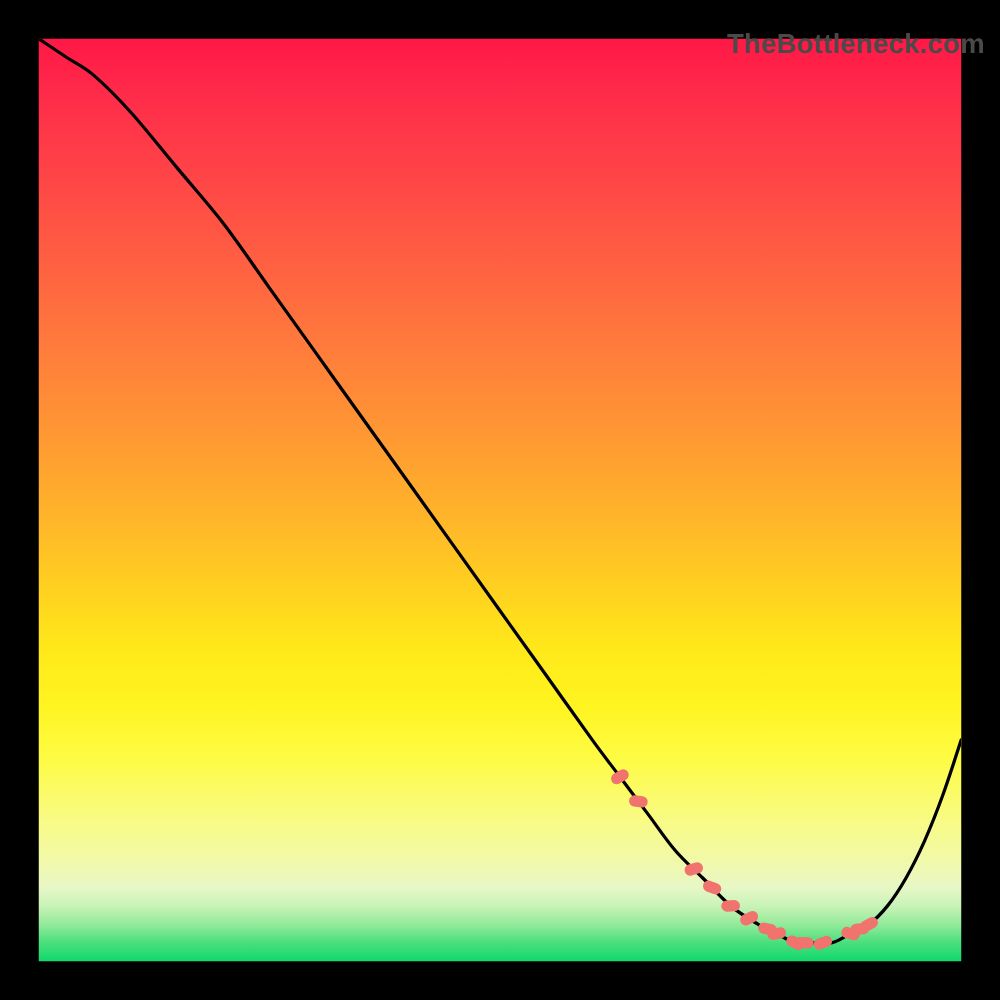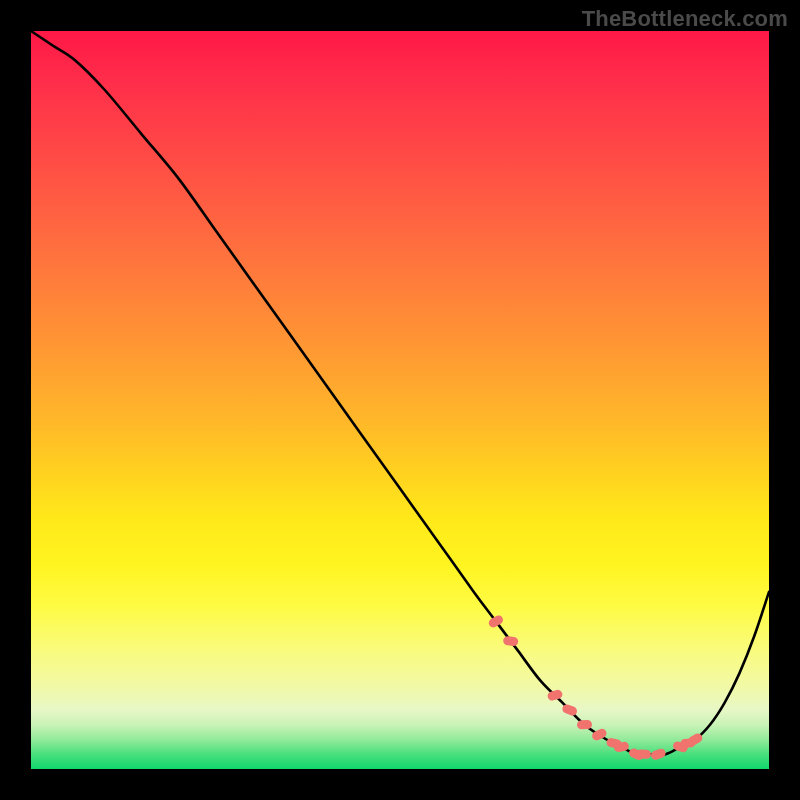--- a/index.html
+++ b/index.html
@@ -12,21 +12,21 @@
     font-family: Arial, Helvetica, sans-serif;
   }
   .frame {
     position: relative;
     width: 800px;
     height: 800px;
     background: #000;
   }
   .watermark {
     position: absolute;
-    top: 6px;
+    top: 22px;
     right: 12px;
     color: #4a4a4a;
     font-size: 22px;
     font-weight: 600;
     letter-spacing: 0.2px;
     z-index: 40;
   }
   .plot-area {
     position: absolute;
     left: 31px;

